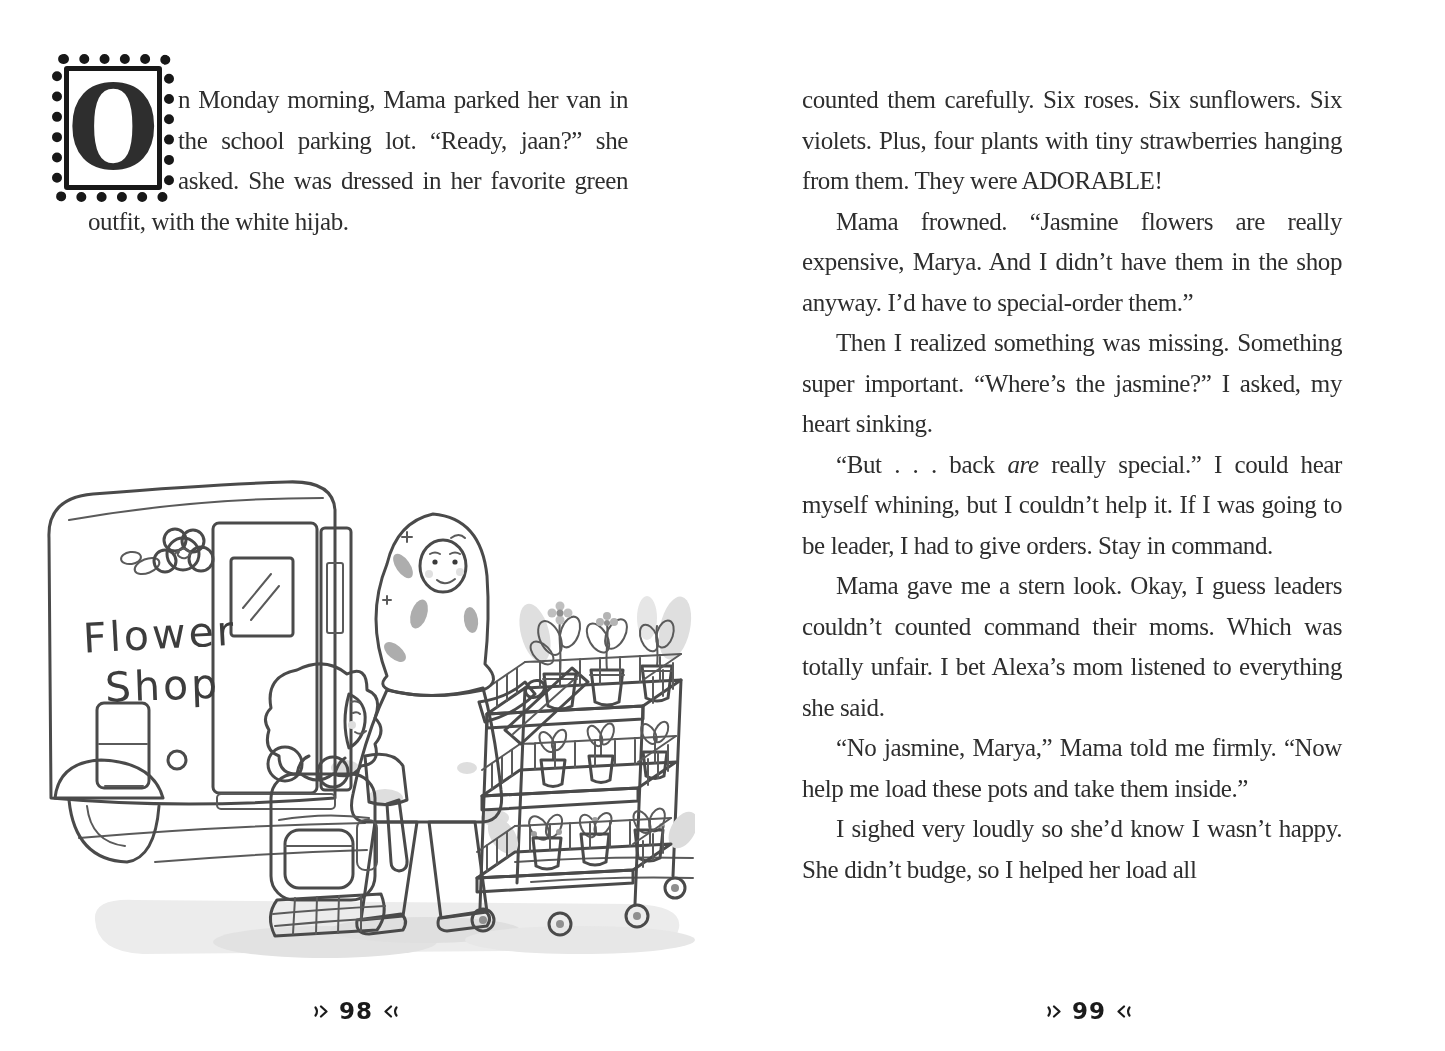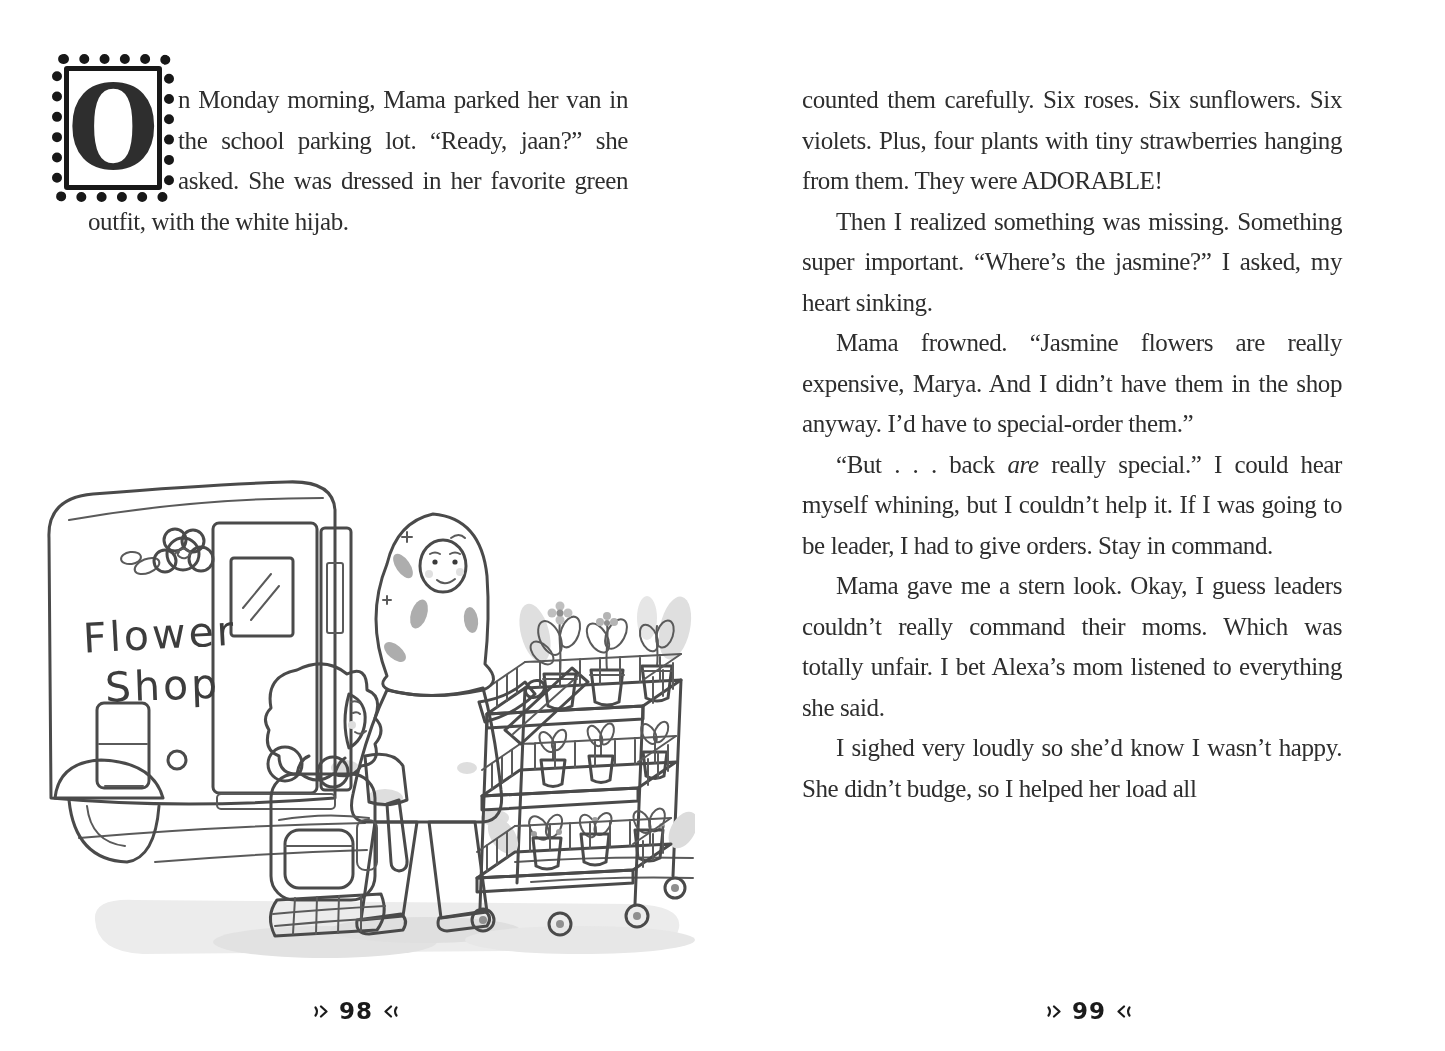--- a/index.html
+++ b/index.html
@@ -41,24 +41,25 @@
   <section class="page-col col-left">
     <p class="para">
       <span class="dropcap">
           <span class="dropcap-letter">O</span>
         </span><span>n Monday morning, Mama parked her van in the school parking lot. “Ready, jaan?” she asked. She was dressed in her favorite green outfit, with the white hijab.</span>
     </p>
   </section>
 
   <section class="page-col col-right">
     <p class="para">counted them carefully. Six roses. Six sunflowers. Six violets. Plus, four plants with tiny strawberries hanging from them. They were ADORABLE!</p>
+    <p class="para indent">Mama frowned. “Jasmine flowers are really expensive, Marya. And I didn’t have them in the shop anyway. I’d have to special-order them.”</p>
     <p class="para indent">Then I realized something was missing. Something super important. “Where’s the jasmine?” I asked, my heart sinking.</p>
-    <p class="para indent">Mama frowned. “Jasmine flowers are really expensive, Marya. And I didn’t have them in the shop anyway. I’d have to special-order them.”</p>
     <p class="para indent"><span>“But . . . back </span><em>are</em><span> really special.” I could hear myself whining, but I couldn’t help it. If I was going to be leader, I had to give orders. Stay in command.</span></p>
-    <p class="para indent">Mama gave me a stern look. Okay, I guess leaders couldn’t really command their moms. Which was totally unfair. I bet Alexa’s mom listened to everything she said.</p>
+    <p class="para indent">Mama gave me a stern look. Okay, I guess leaders couldn’t counted command their moms. Which was totally unfair. I bet Alexa’s mom listened to everything she said.</p>
+    <p class="para indent">“No jasmine, Marya,” Mama told me firmly. “Now help me load these pots and take them inside.”</p>
     <p class="para indent">I sighed very loudly so she’d know I wasn’t happy. She didn’t budge, so I helped her load all</p>
   </section>
 
   <div class="illustration">
     <svg viewBox="0 0 660 500" xmlns="http://www.w3.org/2000/svg">
 
       <g>
         <path d="M60 452 Q58 430 100 432 L600 436 Q648 438 644 460 Q640 484 580 482 L108 486 Q62 484 60 452 Z" fill="#ececec"></path>
         <ellipse cx="290" cy="474" rx="112" ry="16" fill="#e2e2e2"></ellipse>
         <ellipse cx="390" cy="462" rx="95" ry="13" fill="#dfdfdf"></ellipse>

